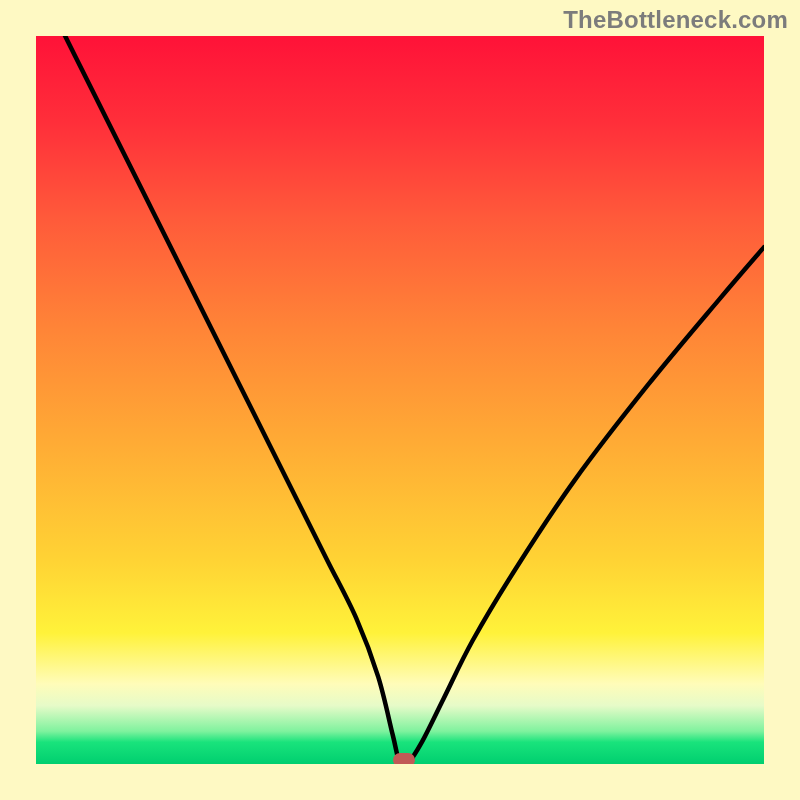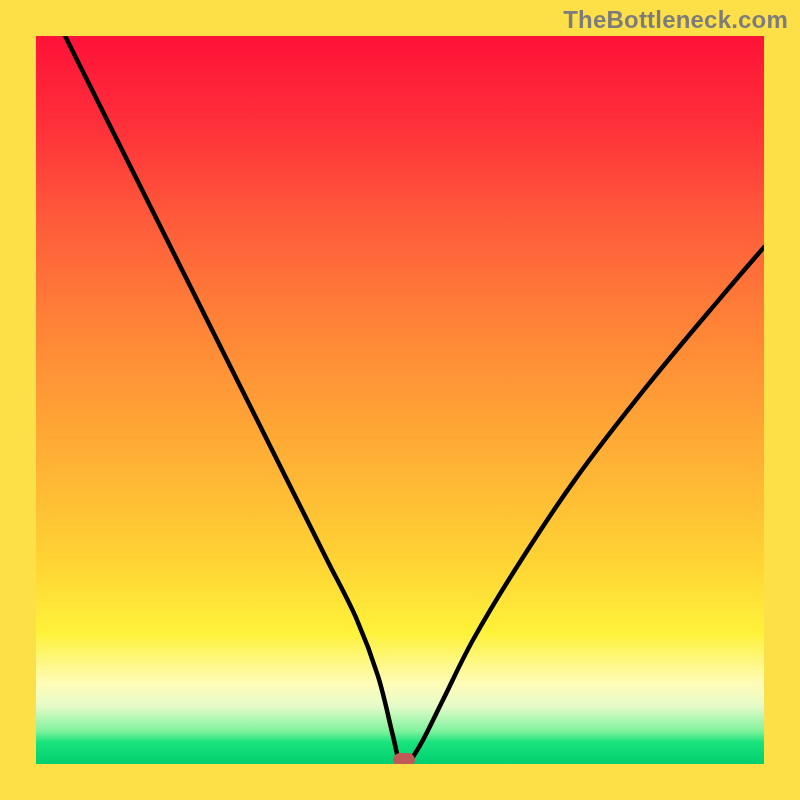--- a/index.html
+++ b/index.html
@@ -1,21 +1,21 @@
 <!DOCTYPE html>
 <html><head>
 <meta charset="utf-8">
 <style>
   * { margin: 0; padding: 0; box-sizing: border-box; }
   html, body { width: 800px; height: 800px; overflow: hidden; background: #000; }
   .frame {
     position: relative;
     width: 800px;
     height: 800px;
-    background: #fde047;
+    background: #fef9c3;
   }
   .watermark {
     position: absolute;
     top: 6px;
     right: 12px;
     font-family: Arial, Helvetica, sans-serif;
     font-size: 24px;
     font-weight: 600;
     color: #7c7c7c;
     letter-spacing: 0.2px;

